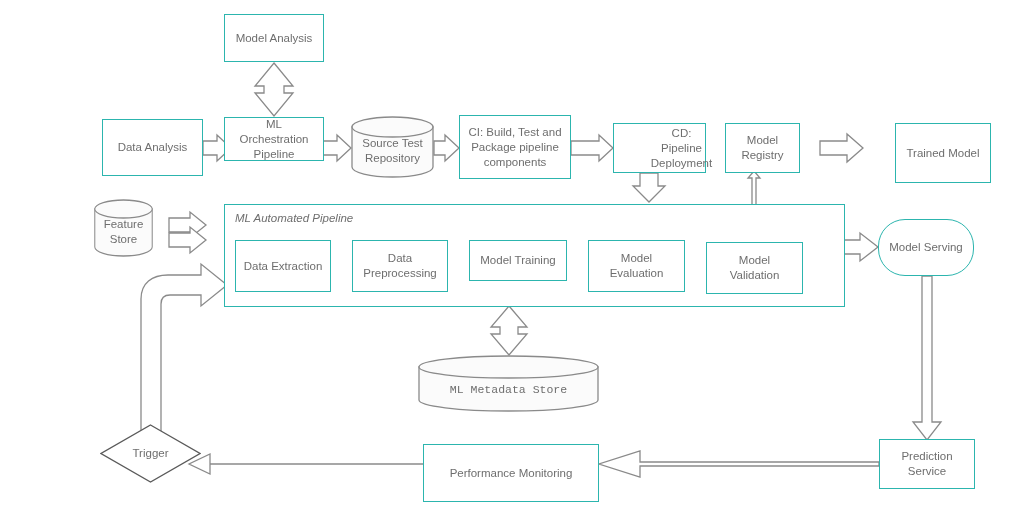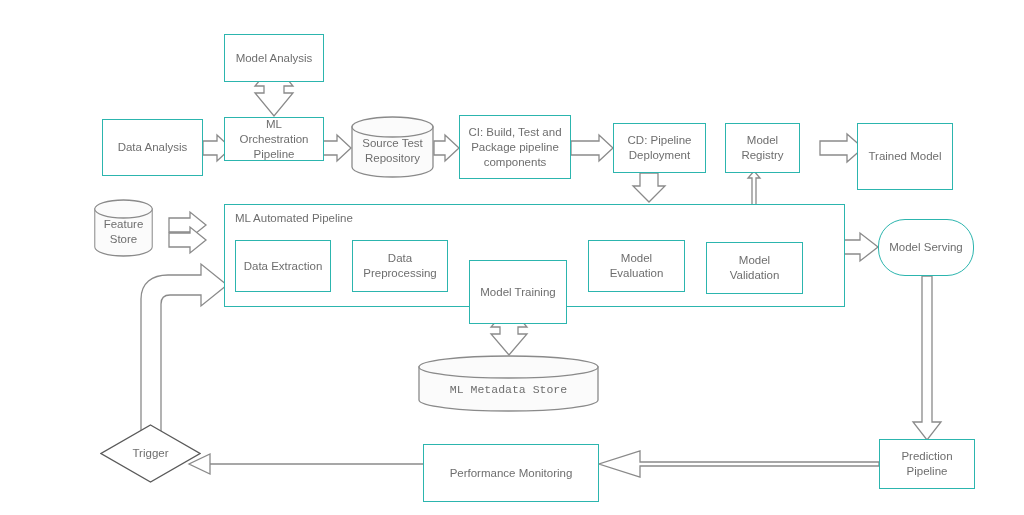--- a/index.html
+++ b/index.html
@@ -38,20 +38,21 @@
     z-index: 3;
   }
   .box {
     border: 1.6px solid #2cb5ae;
   }
   .group {
     border: 1.6px solid #2cb5ae;
     background: #ffffff;
     display: block;
     z-index: 1;
+    font-style: italic;
   }
   .group-label {
     position: absolute;
     left: 10px;
     top: 7px;
     font-size: 11.5px;
     color: #6e6e6e;
     white-space: nowrap;
   }
   .cyl {
@@ -148,21 +149,21 @@
                L 227,285
                L 201,306
                L 201,295
                L 170,295
                C 164,295 161,298 161,304
                L 161,437
                Z"></path>
     </g>
   </svg>
 
-  <div class="node box" style="left:224px; top:14px; width:100px; height:48px;margin-top:20px;">
+  <div class="node box" style="left:224px; top:14px; width:100px; height:48px;">
     <span>Model Analysis</span>
   </div>
 
   <div class="node box" style="left:102px; top:119px; width:101px; height:57px;">
     <span>Data Analysis</span>
   </div>
 
   <div class="node box" style="left:224px; top:117px; width:100px; height:44px;justify-content:center;">
     <span style="white-space:pre-line;">ML
 Orchestration
@@ -177,30 +178,30 @@
     <span class="cyl-text" style="white-space:pre-line; padding-top:8px;">Source Test
 Repository</span>
   </div>
 
   <div class="node box" style="left:459px; top:115px; width:112px; height:64px;">
     <span style="white-space:pre-line;">CI: Build, Test and
 Package pipeline
 components</span>
   </div>
 
-  <div class="node box" style="left:613px; top:123px; width:93px; height:50px;">
+  <div class="node box" style="left:613px; top:123px; width:93px; height:50px;padding-left:44px;">
     <span style="white-space:pre-line;">CD: Pipeline
 Deployment</span>
   </div>
 
   <div class="node box" style="left:725px; top:123px; width:75px; height:50px;">
     <span>Model Registry</span>
   </div>
 
-  <div class="node box" style="left:857px; top:123px; width:96px; height:67px;">
+  <div class="node box" style="left:895px; top:123px; width:96px; height:60px;">
     <span>Trained Model</span>
   </div>
 
   <div class="node cyl" style="left:94px; top:199px; width:59px; height:58px;">
     <svg class="cyl-svg" viewBox="0 0 75 58" preserveAspectRatio="none" xmlns="http://www.w3.org/2000/svg">
       <path d="M 1,10 L 1,48 A 36.5,9 0 0 0 74,48 L 74,10 Z" fill="#fbfbfb" stroke="#8a8a8a" stroke-width="1.3"></path>
       <ellipse cx="37.5" cy="10" rx="36.5" ry="9" fill="#fbfbfb" stroke="#8a8a8a" stroke-width="1.3"></ellipse>
     </svg>
     <span class="cyl-text" style="white-space:pre-line; padding-top:8px;">Feature
 Store</span>
@@ -212,21 +213,21 @@
 
   <div class="node inner-box" style="left:235px; top:240px; width:96px; height:52px;">
     <span>Data Extraction</span>
   </div>
 
   <div class="node inner-box" style="left:352px; top:240px; width:96px; height:52px;">
     <span style="white-space:pre-line;">Data
 Preprocessing</span>
   </div>
 
-  <div class="node inner-box" style="left:469px; top:240px; width:98px; height:64px;margin-top:20px;">
+  <div class="node inner-box" style="left:469px; top:240px; width:98px; height:41px;">
     <span>Model Training</span>
   </div>
 
   <div class="node inner-box" style="left:588px; top:240px; width:97px; height:52px;">
     <span style="white-space:pre-line;">Model
 Evaluation</span>
   </div>
 
   <div class="node inner-box" style="left:706px; top:242px; width:97px; height:52px;">
     <span style="white-space:pre-line;">Model
@@ -240,21 +241,21 @@
   <div class="node cyl" style="left:418px; top:355px; width:181px; height:57px;">
     <svg class="cyl-svg" viewBox="0 0 181 57" preserveAspectRatio="none" xmlns="http://www.w3.org/2000/svg">
       <path d="M 1,12 L 1,45 A 89.5,11 0 0 0 180,45 L 180,12 Z" fill="#fbfbfb" stroke="#8a8a8a" stroke-width="1.3"></path>
       <ellipse cx="90.5" cy="12" rx="89.5" ry="11" fill="#fbfbfb" stroke="#8a8a8a" stroke-width="1.3"></ellipse>
     </svg>
     <span class="cyl-text" style="padding-top:12px;font-family:Liberation Mono, monospace;">ML Metadata Store</span>
   </div>
 
   <div class="node box" style="left:879px; top:439px; width:96px; height:50px;">
     <span style="white-space:pre-line;">Prediction
-Pipeline</span>
+Service</span>
   </div>
 
   <div class="node box" style="left:423px; top:444px; width:176px; height:58px;">
     <span>Performance Monitoring</span>
   </div>
 
   <div class="node diamond" style="left:100px; top:424px; width:101px; height:59px;">
     <svg class="dia-svg" viewBox="0 0 101 59" preserveAspectRatio="none" xmlns="http://www.w3.org/2000/svg">
       <polygon points="50.5,1 100,29.5 50.5,58 1,29.5" fill="#ffffff" stroke="#5a5a5a" stroke-width="1.3"></polygon>
     </svg>

